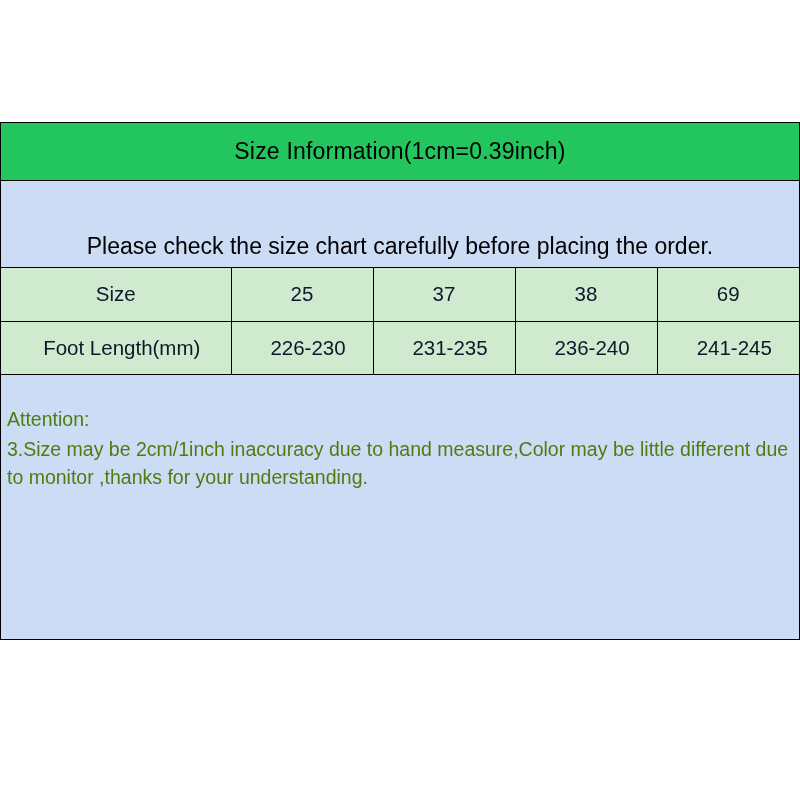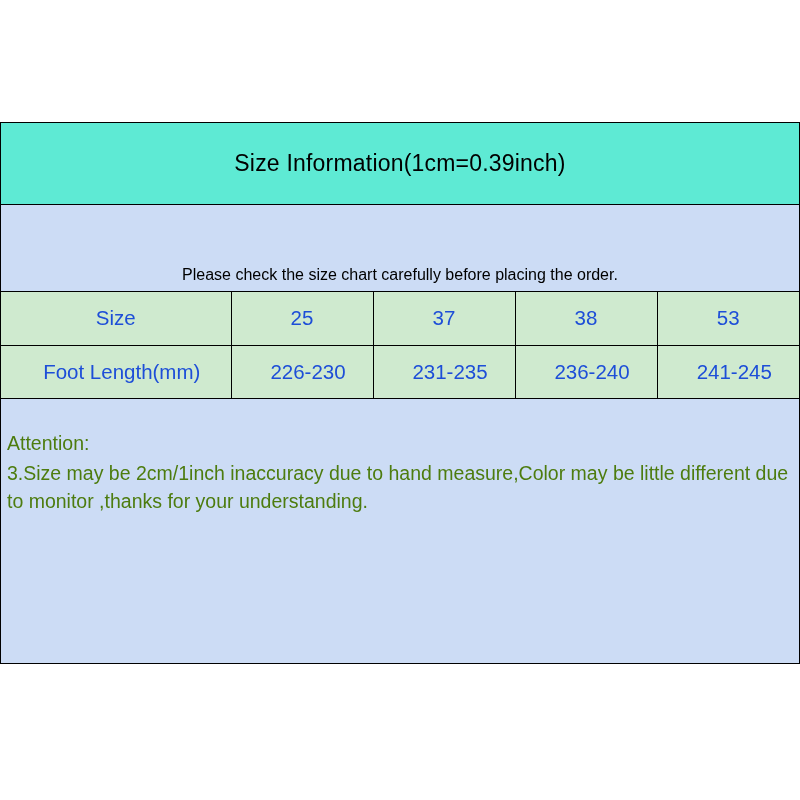--- a/index.html
+++ b/index.html
@@ -25,60 +25,60 @@
     border: 1px solid #000000;
     box-sizing: border-box;
     background: #ccdcf5;
   }
   .row {
     display: flex;
     width: 100%;
     box-sizing: border-box;
   }
   .title-row {
-    height: 82px;
+    height: 58px;
     border-bottom: 1px solid #000000;
-    background: #5eead4;
+    background: #22c55e;
     align-items: center;
     justify-content: center;
   }
   .title-text {
     font-size: 23px;
     color: #000000;
     text-align: center;
     letter-spacing: 0.2px;
   }
   .subtitle-row {
     height: 87px;
     border-bottom: 1px solid #000000;
     background: #ccdcf5;
     align-items: flex-end;
     justify-content: center;
   }
   .subtitle-text {
-    font-size: 16px;
+    font-size: 23px;
     color: #000000;
     text-align: center;
     padding-bottom: 7px;
   }
   .tbl {
     width: 100%;
     border-collapse: collapse;
     table-layout: fixed;
   }
   .tbl td {
     background: #cfeacf;
     border: 1px solid #000000;
     border-left: none;
     border-top: none;
     height: 53px;
     text-align: center;
     vertical-align: middle;
     font-size: 20.5px;
-    color: #1d4ed8;
+    color: #0f172a;
     padding: 0 4px;
     box-sizing: border-box;
   }
   .tbl tr td:last-child {
     border-right: none;
   }
   .tbl tr:last-child td {
     border-bottom: none;
     padding-left: 16px;
   }
@@ -113,21 +113,21 @@
       <div class="subtitle-text">Please check the size chart carefully before placing the order.</div>
     </div>
 
     <table class="tbl">
       <tbody>
           <tr>
         <td class="col-label">Size</td>
         <td class="col-val">25</td>
         <td class="col-val">37</td>
         <td class="col-val">38</td>
-        <td class="col-val">53</td>
+        <td class="col-val">69</td>
       </tr>
       <tr>
         <td class="col-label">Foot Length(mm)</td>
         <td class="col-val">226-230</td>
         <td class="col-val">231-235</td>
         <td class="col-val">236-240</td>
         <td class="col-val">241-245</td>
       </tr>
     </tbody>
       </table>

